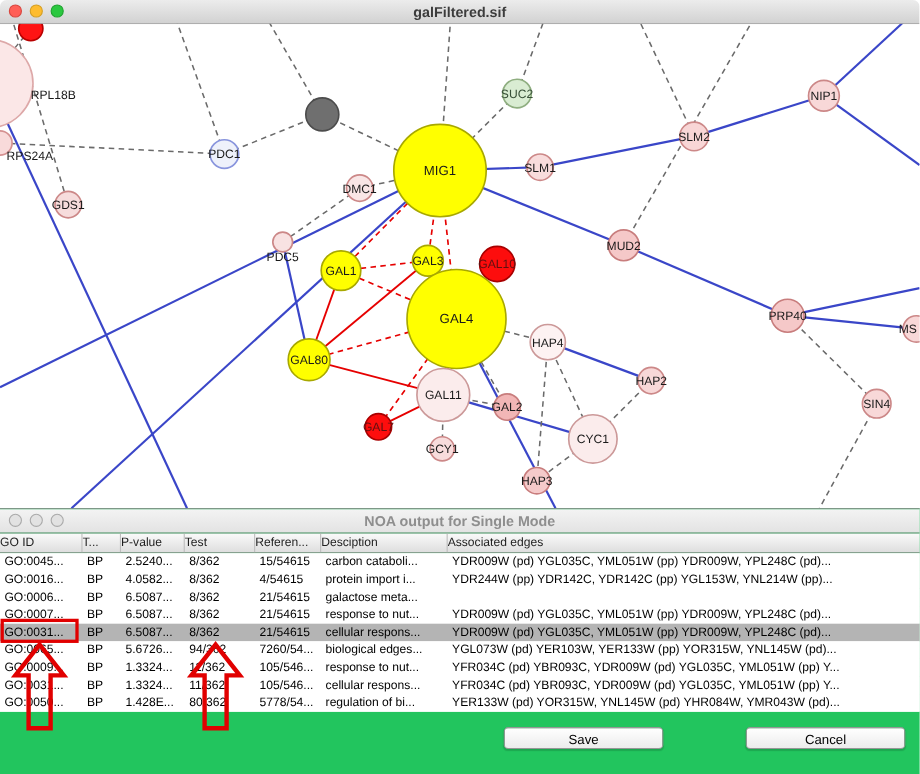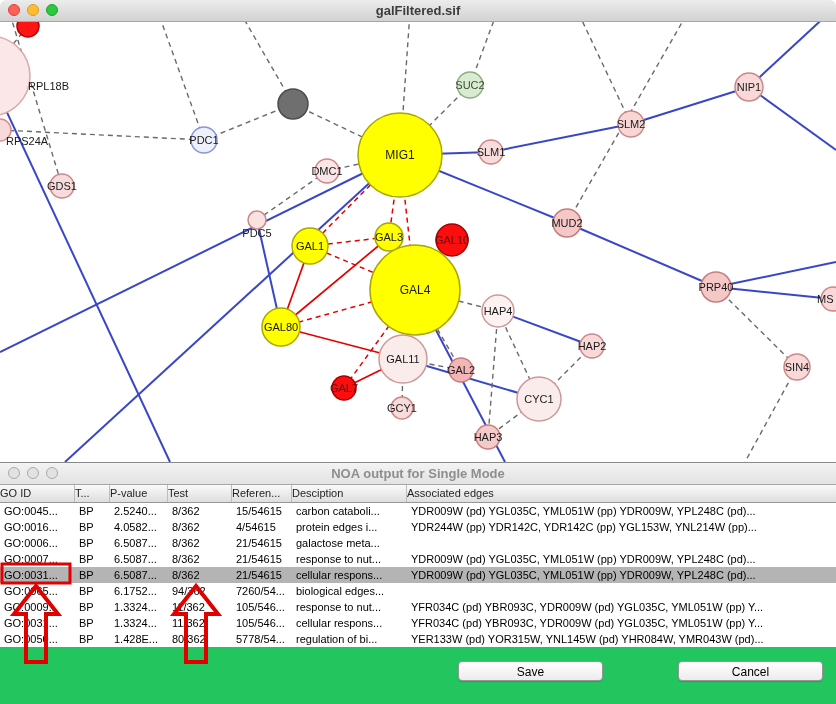--- a/index.html
+++ b/index.html
@@ -211,21 +211,21 @@
           <div class="td c4">15/54615</div>
           <div class="td c5">carbon cataboli...</div>
           <div class="td c6">YDR009W (pd) YGL035C, YML051W (pp) YDR009W, YPL248C (pd)...</div>
         </div>
         <div class="tr">
           <div class="td c0">GO:0016...</div>
           <div class="td c1">BP</div>
           <div class="td c2">4.0582...</div>
           <div class="td c3">8/362</div>
           <div class="td c4">4/54615</div>
-          <div class="td c5">protein edges i...</div>
+          <div class="td c5">protein import i...</div>
           <div class="td c6">YDR244W (pp) YDR142C, YDR142C (pp) YGL153W, YNL214W (pp)...</div>
         </div>
         <div class="tr">
           <div class="td c0">GO:0006...</div>
           <div class="td c1">BP</div>
           <div class="td c2">6.5087...</div>
           <div class="td c3">8/362</div>
           <div class="td c4">21/54615</div>
           <div class="td c5">galactose meta...</div>
         </div>
@@ -243,24 +243,25 @@
           <div class="td c1">BP</div>
           <div class="td c2">6.5087...</div>
           <div class="td c3">8/362</div>
           <div class="td c4">21/54615</div>
           <div class="td c5">cellular respons...</div>
           <div class="td c6">YDR009W (pd) YGL035C, YML051W (pp) YDR009W, YPL248C (pd)...</div>
         </div>
         <div class="tr">
           <div class="td c0">GO:0065...</div>
           <div class="td c1">BP</div>
-          <div class="td c2">6.1752...</div>
+          <div class="td c2">5.6726...</div>
           <div class="td c3">94/362</div>
           <div class="td c4">7260/54...</div>
           <div class="td c5">biological edges...</div>
+          <div class="td c6">YGL073W (pd) YER103W, YER133W (pp) YOR315W, YNL145W (pd)...</div>
         </div>
         <div class="tr">
           <div class="td c0">GO:0009...</div>
           <div class="td c1">BP</div>
           <div class="td c2">1.3324...</div>
           <div class="td c3">11/362</div>
           <div class="td c4">105/546...</div>
           <div class="td c5">response to nut...</div>
           <div class="td c6">YFR034C (pd) YBR093C, YDR009W (pd) YGL035C, YML051W (pp) Y...</div>
         </div>

